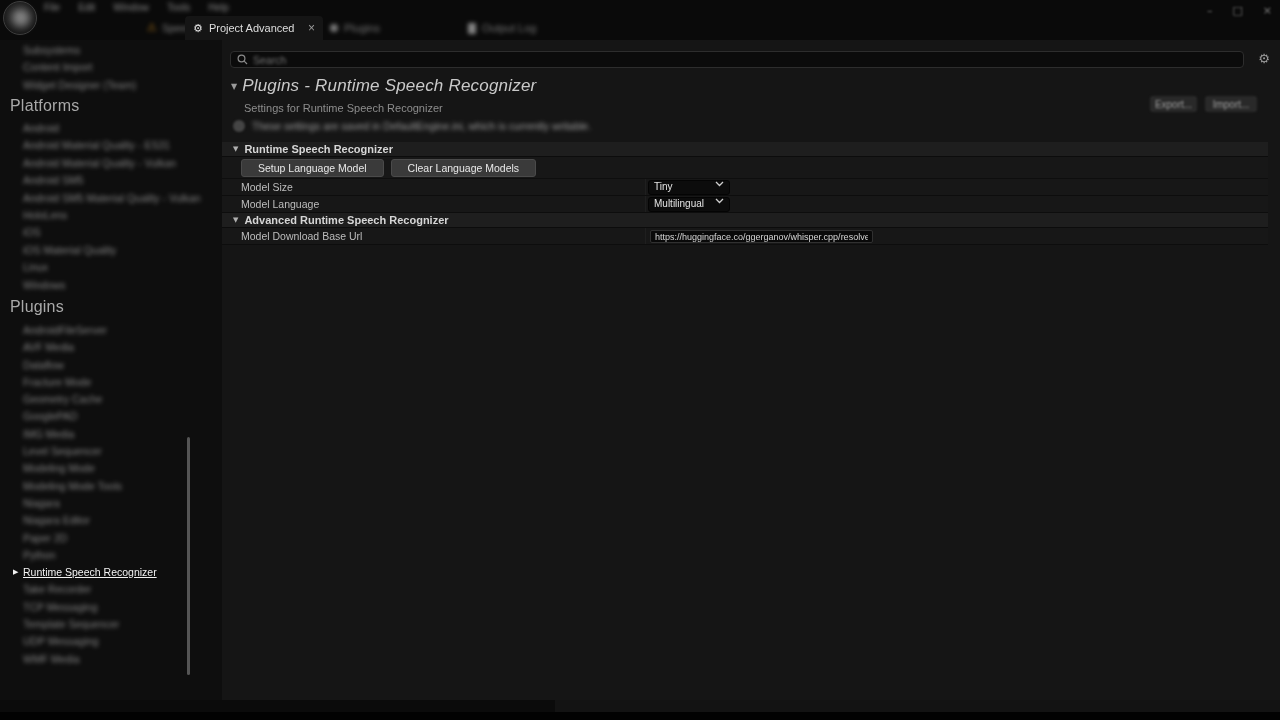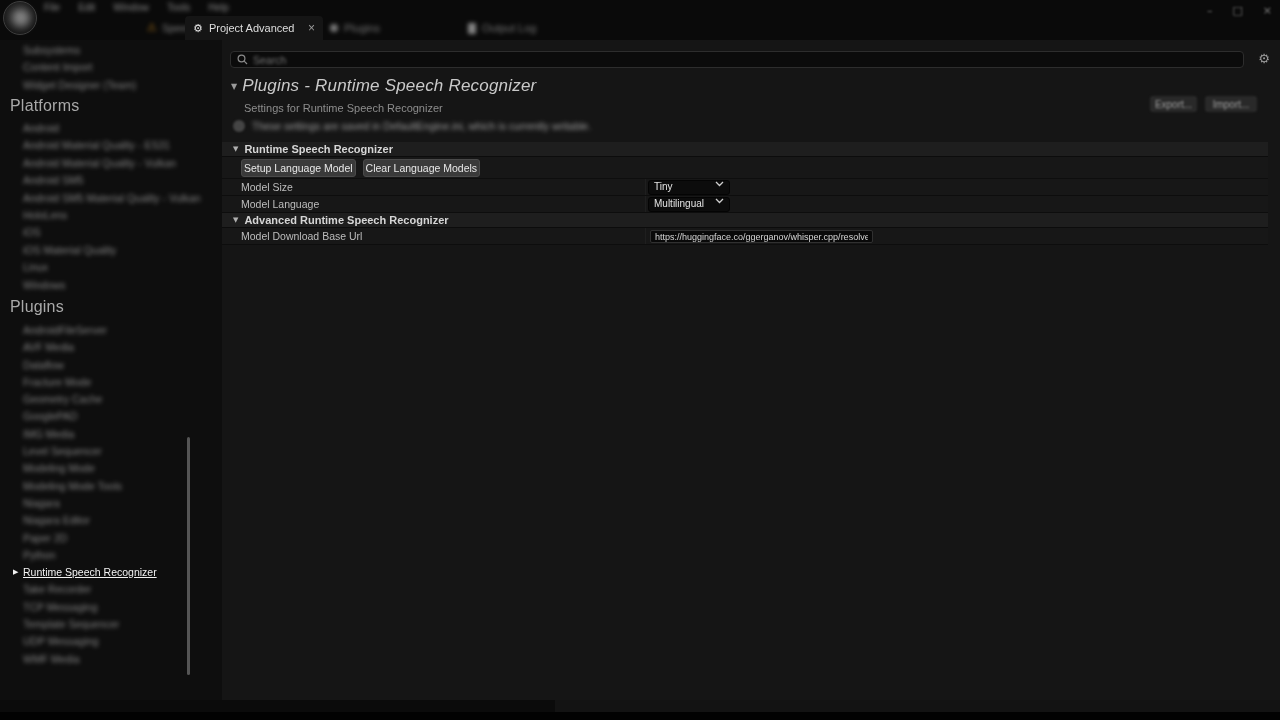--- a/index.html
+++ b/index.html
@@ -81,21 +81,21 @@
 
   #sections { position:absolute; left:0; top:102px; width:1046px; }
   .section-header { height:15px; background:#1e1e1e; border-bottom:1px solid #0c0c0c;
     display:flex; align-items:center; gap:6px; padding-left:11px; cursor:pointer; }
   .section-header .caret { font-size:7px; color:#b0b0b0; font-family:"DejaVu Sans",sans-serif; }
   .section-header .sec-title { font-size:11px; font-weight:bold; color:#d6d6d6; }
 
   #buttons-row { height:22px; background:#171717; border-bottom:1px solid #0e0e0e;
     display:flex; align-items:center; gap:7px; padding-left:19px; }
   .ue-btn { background:#3a3a3a; border:1px solid #4a4a4a; border-radius:3px;
-    font-size:10.5px; color:#e8e8e8; padding:2px 2px; cursor:pointer; white-space:nowrap; }
+    font-size:10.5px; color:#e8e8e8; padding:2px 16px; cursor:pointer; white-space:nowrap; }
 
   .frow { position:relative; height:17px; background:#171717; border-bottom:1px solid #0d0d0d; }
   .frow .flabel { position:absolute; left:19px; top:0; line-height:17px; font-size:10.5px; color:#bdbdbd; }
   .frow .vline { position:absolute; left:423px; top:0; bottom:0; width:1px; background:#1f1f1f; }
 
   .dropdown { position:absolute; left:426px; top:1px; width:82px; height:15px;
     background:#0c0c0c; border:1px solid #040404; border-radius:3px;
     display:flex; align-items:flex-start; padding:0 5px; cursor:pointer; }
   .dropdown .dval { font-size:10px; color:#e4e4e4; }
   .dropdown svg { margin-left:auto; }

